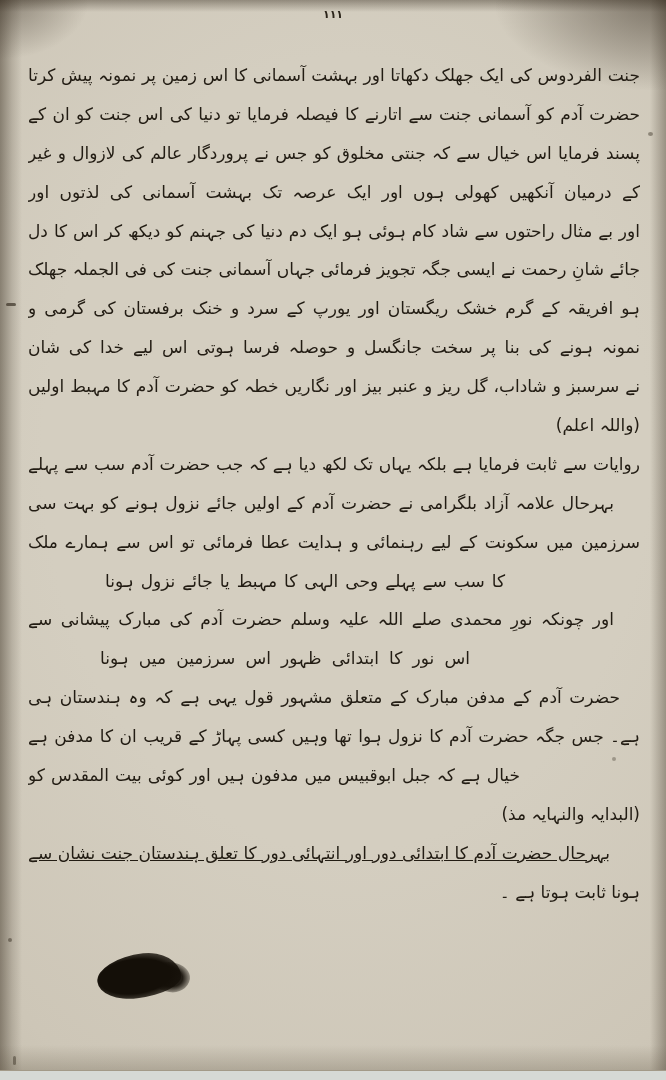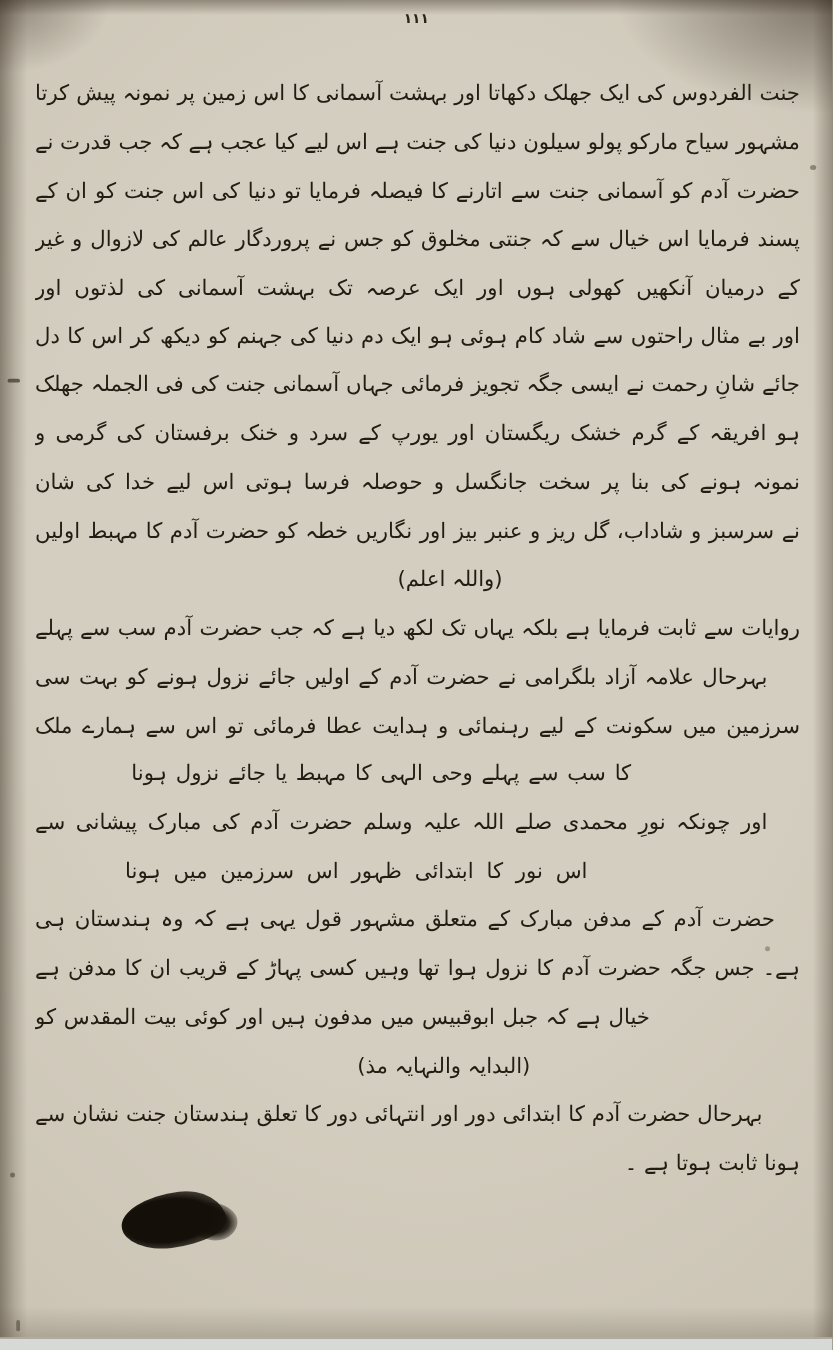--- a/index.html
+++ b/index.html
@@ -57,21 +57,21 @@
   
   .text-block{
     position:absolute;top:56px;left:28px;right:26px;
     color:#221c13;font-size:17px;
   }
   .line{
     direction:rtl;height:38.9px;line-height:38.9px;
     white-space:normal;overflow:hidden;
   }
   .l-justify,.l-first,.l-inset{text-align:justify;text-align-last:justify;}
-  .l-cite{text-align:center;}
+  .l-cite{text-align:right;}
   .l-start{text-align:right;}
   
   .ink-blot{
     position:absolute;left:97px;top:954px;width:84px;height:44px;
     background:radial-gradient(ellipse at 45% 50%, #140f08 55%, rgba(20,15,8,.78) 72%, rgba(20,15,8,0) 92%);
     border-radius:58% 42% 55% 45% / 52% 60% 40% 48%;
     transform:rotate(-7deg);
   }
   .ink-blot2{
     position:absolute;left:150px;top:962px;width:40px;height:30px;
@@ -89,41 +89,40 @@
 </style>
 </head>
 <body>
 
 <div class="scan">
 
   <div class="page-number">۱۱۱</div>
 
   <div class="text-block" id="text-block">
       <div class="line l-justify">جنت الفردوس کی ایک جھلک دکھاتا اور بہشت آسمانی کا اس زمین پر نمونہ پیش کرتا ہے بقول</div>
-      <div class="line l-justify">مشہور سیاح مارکو پولو سیلون دنیا کی جنت ہے اس لیے کیا عجب ہے کہ جب قدرت نے</div>
       <div class="line l-justify">حضرت آدم کو آسمانی جنت سے اتارنے کا فیصلہ فرمایا تو دنیا کی اس جنت کو ان کے لیے</div>
       <div class="line l-justify">پسند فرمایا اس خیال سے کہ جنتی مخلوق کو جس نے پروردگار عالم کی لازوال و غیر فانی نعمتوں</div>
       <div class="line l-justify">کے درمیان آنکھیں کھولی ہوں اور ایک عرصہ تک بہشت آسمانی کی لذتوں اور مسرتوں</div>
       <div class="line l-justify">اور بے مثال راحتوں سے شاد کام ہوئی ہو ایک دم دنیا کی جہنم کو دیکھ کر اس کا دل نہ ٹوٹ</div>
       <div class="line l-justify">جائے شانِ رحمت نے ایسی جگہ تجویز فرمائی جہاں آسمانی جنت کی فی الجملہ جھلک پائی جاتی</div>
       <div class="line l-justify">ہو افریقہ کے گرم خشک ریگستان اور یورپ کے سرد و خنک برفستان کی گرمی و سردی کی</div>
       <div class="line l-justify">نمونہ ہونے کی بنا پر سخت جانگسل و حوصلہ فرسا ہوتی اس لیے خدا کی شان رحمانی و رحیمی</div>
       <div class="line l-justify">نے سرسبز و شاداب، گل ریز و عنبر بیز اور نگاریں خطہ کو حضرت آدم کا مہبط اولیں بنایا</div>
       <div class="line l-cite" style="padding-left: 52px;">(واللہ اعلم)</div>
       <div class="line l-justify">روایات سے ثابت فرمایا ہے بلکہ یہاں تک لکھ دیا ہے کہ جب حضرت آدم سب سے پہلے</div>
       <div class="line l-first" style="padding-right: 26px;">بہرحال علامہ آزاد بلگرامی نے حضرت آدم کے اولیں جائے نزول ہونے کو بہت سی</div>
       <div class="line l-justify">سرزمین میں سکونت کے لیے رہنمائی و ہدایت عطا فرمائی تو اس سے ہمارے ملک ہندستان</div>
       <div class="line l-inset" style="padding-right: 135px; padding-left: 77px;">کا سب سے پہلے وحی الہی کا مہبط یا جائے نزول ہونا ثابت ہوتا ہے</div>
       <div class="line l-first" style="padding-right: 26px;">اور چونکہ نورِ محمدی صلے اللہ علیہ وسلم حضرت آدم کی مبارک پیشانی سے جھلکتا تھا تو</div>
       <div class="line l-inset" style="padding-right: 170px; padding-left: 72px;">اس نور کا ابتدائی ظہور اس سرزمین میں ہونا معلوم ہوتا ہے</div>
       <div class="line l-first" style="padding-right: 20px;">حضرت آدم کے مدفن مبارک کے متعلق مشہور قول یہی ہے کہ وہ ہندستان ہی میں</div>
       <div class="line l-justify">ہے۔ جس جگہ حضرت آدم کا نزول ہوا تھا وہیں کسی پہاڑ کے قریب ان کا مدفن ہے بعض کا</div>
       <div class="line l-inset" style="padding-right: 120px; padding-left: 0px;">خیال ہے کہ جبل ابوقبیس میں مدفون ہیں اور کوئی بیت المقدس کو بتاتا ہے</div>
       <div class="line l-cite" style="padding-left: 42px;">(البدایہ والنہایہ مذ)</div>
-      <div class="line l-first" style="padding-right: 30px;">بہرحال حضرت آدم کا ابتدائی دور اور انتہائی دور کا تعلق ہندستان جنت نشان سے</div>
+      <div class="line l-first" style="padding-right: 30px; text-decoration: underline;">بہرحال حضرت آدم کا ابتدائی دور اور انتہائی دور کا تعلق ہندستان جنت نشان سے</div>
       <div class="line l-start">ہونا ثابت ہوتا ہے ۔</div>
     </div>
 
   <div class="ink-blot"></div>
   <div class="ink-blot2"></div>
 
   <div class="speck sp1"></div>
   <div class="speck sp2"></div>
   <div class="speck sp3"></div>
   <div class="speck sp4"></div>

